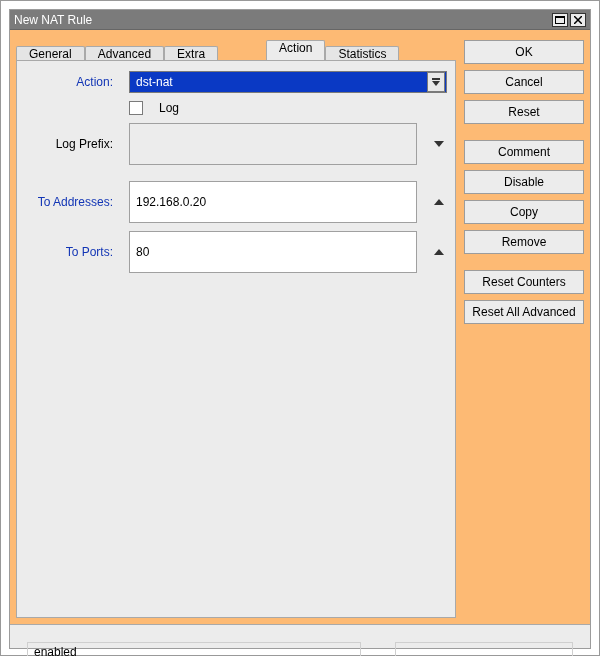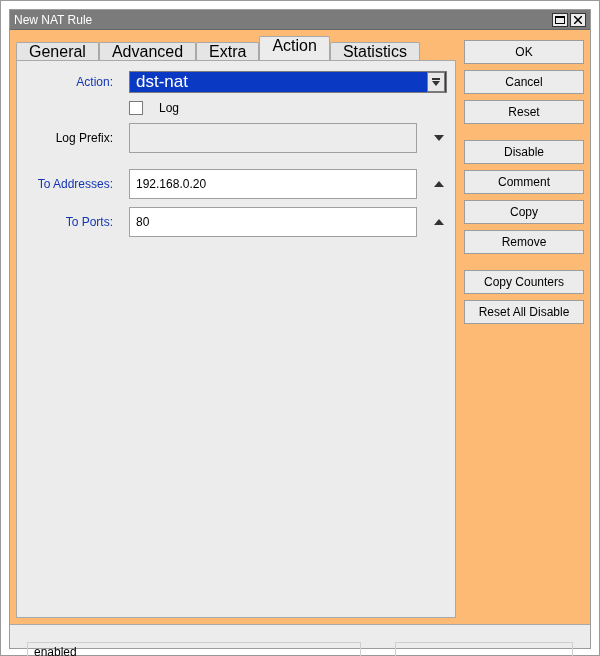--- a/index.html
+++ b/index.html
@@ -88,29 +88,30 @@
   }
   .tab {
     padding: 0 12px;
     border: 1px solid #a9a9a9;
     border-bottom: none;
     background: #e5e5e5;
     margin-right: 0px;
     position: relative;
     top: 1px;
     color: #000;
-    font-size: 16px;
+    font-size: 12px;
     border-radius: 2px 2px 0 0;
   }
   .tab.active {
     background: #ececec;
     border-top: 1px solid #a9a9a9;
     top: 0;
     z-index: 2;
     padding-bottom: 5px;
+    margin-left: 48px;
   }
   .tabpanel {
     flex: 1;
     border: 1px solid #a9a9a9;
     background: #ececec;
     padding: 10px 8px 8px 8px;
     position: relative;
   }
 
   
@@ -133,38 +134,38 @@
     height: 22px;
     border: 1px solid #7a7a7a;
     background: #0a39c4;
     display: flex;
     align-items: center;
   }
   .combo-sel .seltext {
     flex: 1;
     color: #fff;
     padding: 0 6px;
-    font-size: 17px;
+    font-size: 12px;
     white-space: nowrap;
     overflow: hidden;
   }
   .combo-btn {
     width: 18px; height: 20px;
     margin: 0 1px 0 0;
     background: #e8e8e8;
     border: 1px solid #7a7a7a;
     display:flex; align-items:center; justify-content:center;
   }
 
   .textfield {
     flex: 1;
     height: 16px;
     border: 1px solid #a0a0a0;
     background: #fff;
-    padding: 14px 6px;
+    padding: 20px 6px;
     font-family: inherit;
     font-size: 12px;
   }
   .textfield.disabled {
     background: #ececec;
     color: #555;
   }
 
   .aux {
     width: 16px;
@@ -287,27 +288,27 @@
           </div>
 
         </div>
       </div>
 
       <div class="side">
         <button>OK</button>
         <button>Cancel</button>
         <button>Reset</button>
         <div style="height:4px"></div>
+        <button>Comment</button>
         <button>Disable</button>
-        <button>Comment</button>
         <button>Copy</button>
         <button>Remove</button>
         <div style="height:4px"></div>
-        <button>Copy Counters</button>
-        <button>Reset All Disable</button>
+        <button>Reset Counters</button>
+        <button>Reset All Advanced</button>
       </div>
     </div>
 
     <div class="statusbar">
       <div class="cell left">enabled</div>
       <div class="cell right"></div>
     </div>
 
   </div>
 </div>

